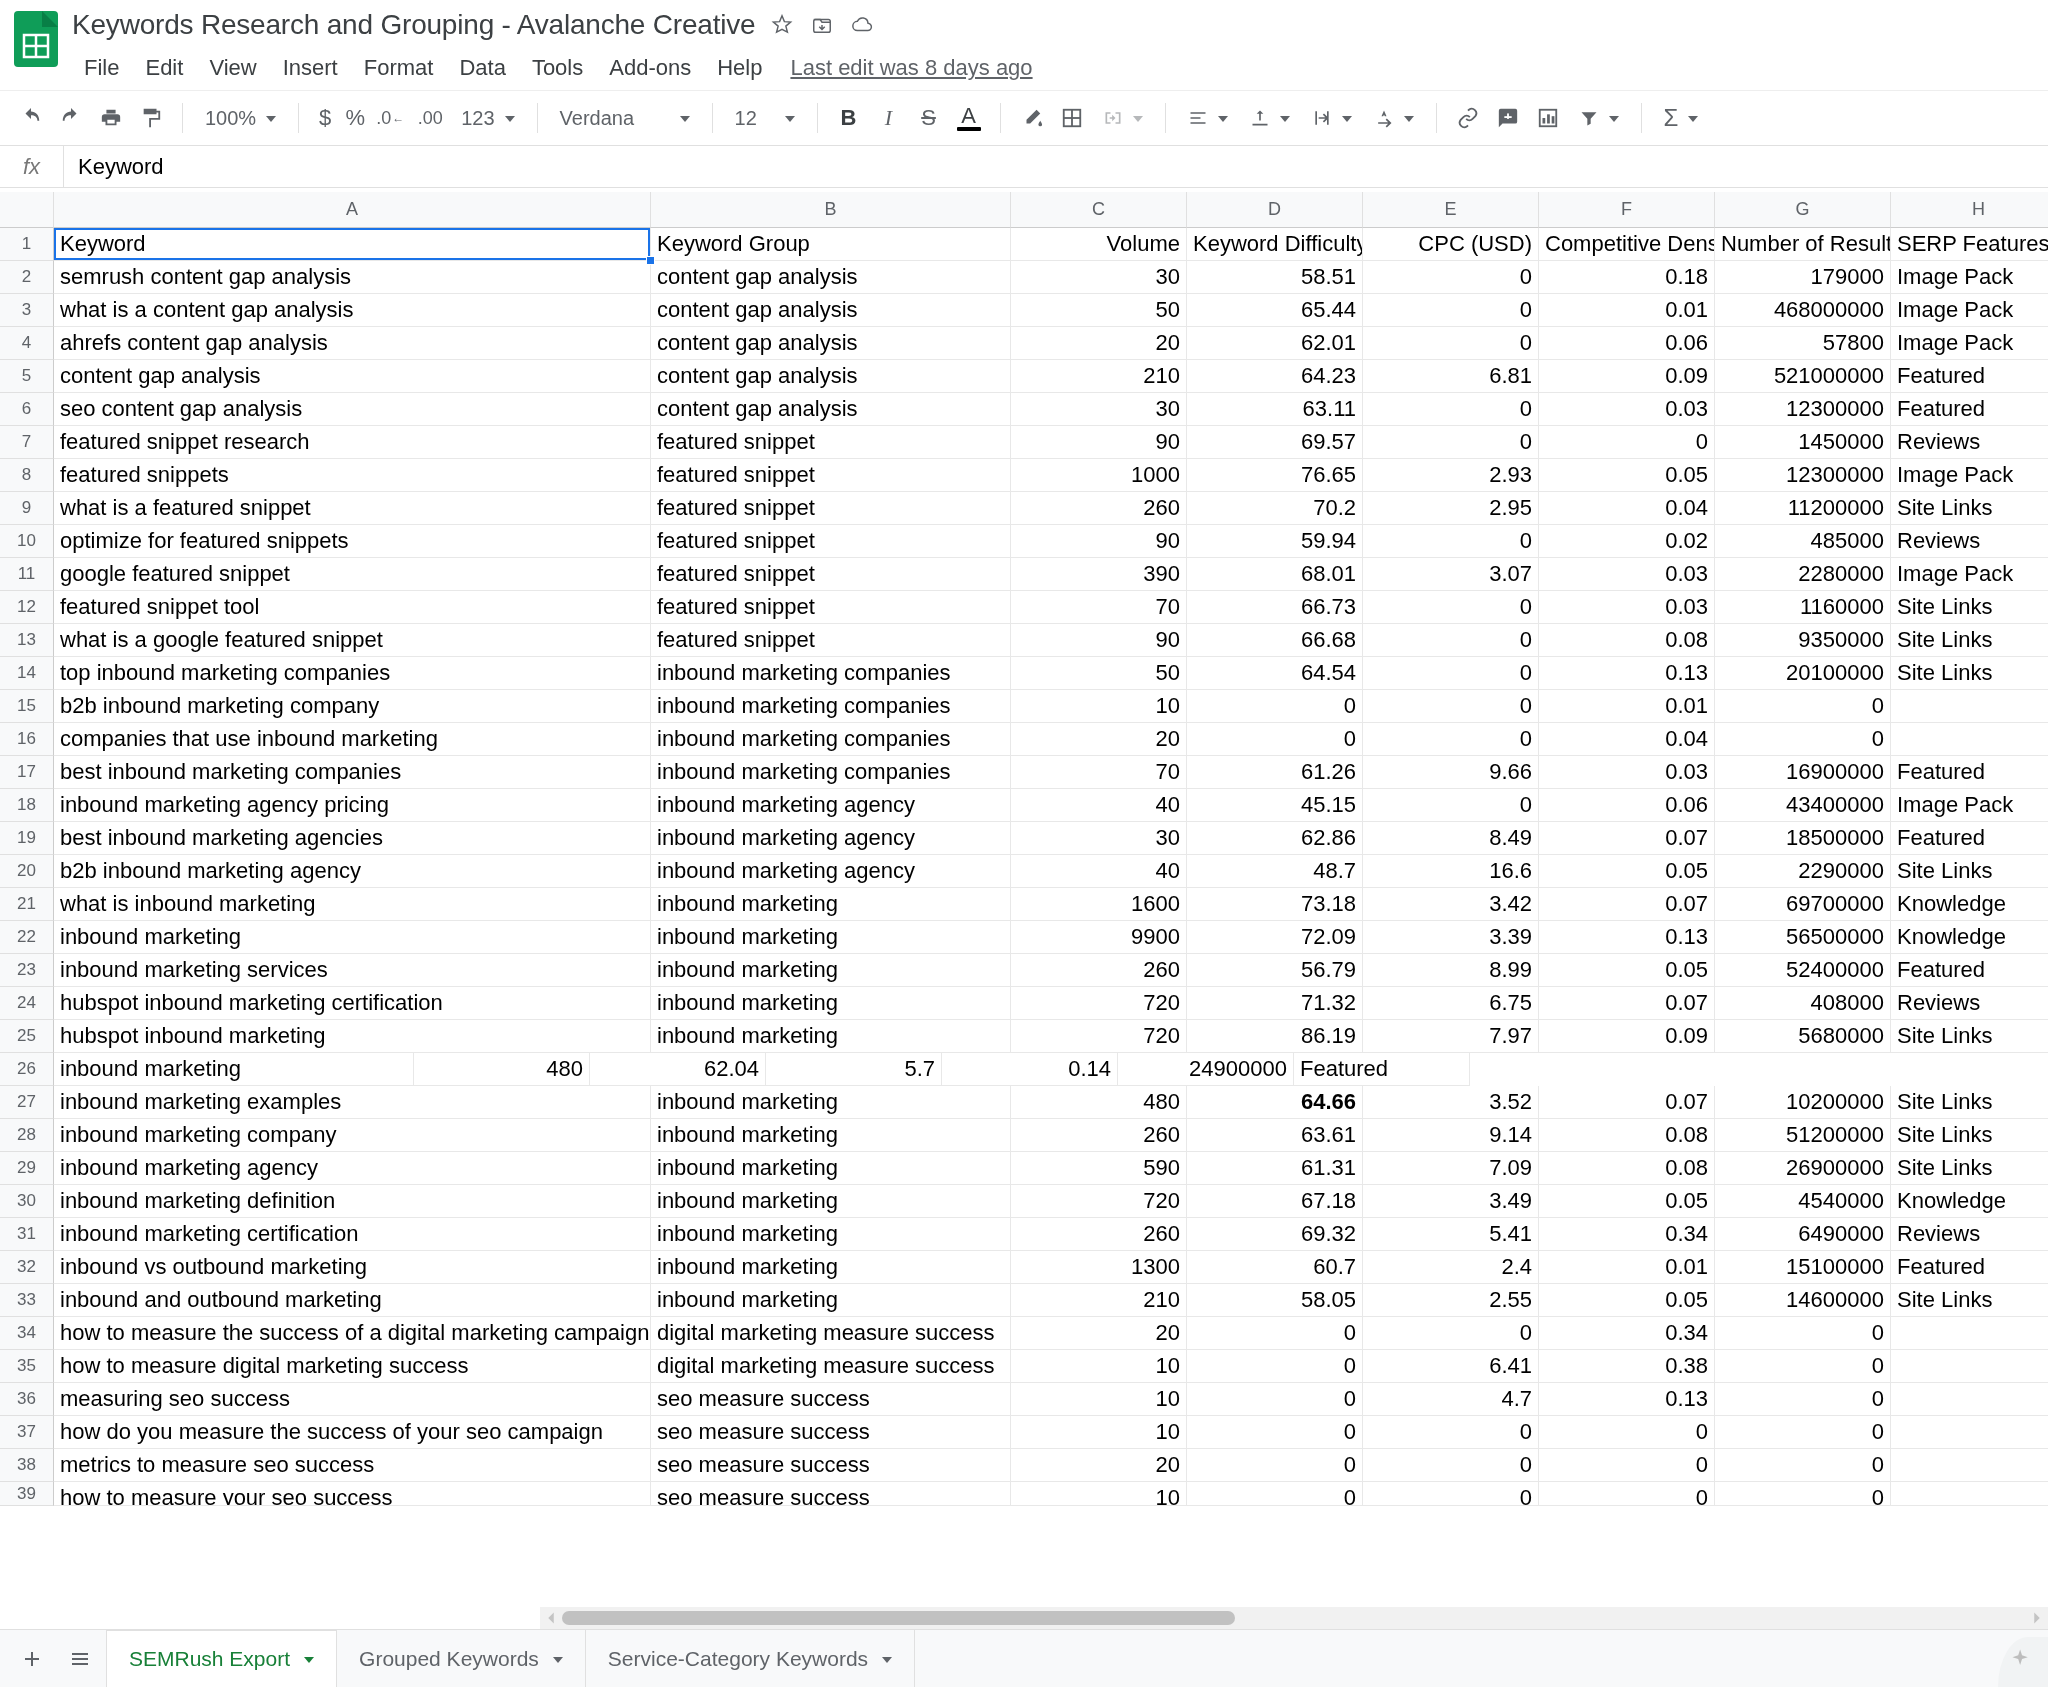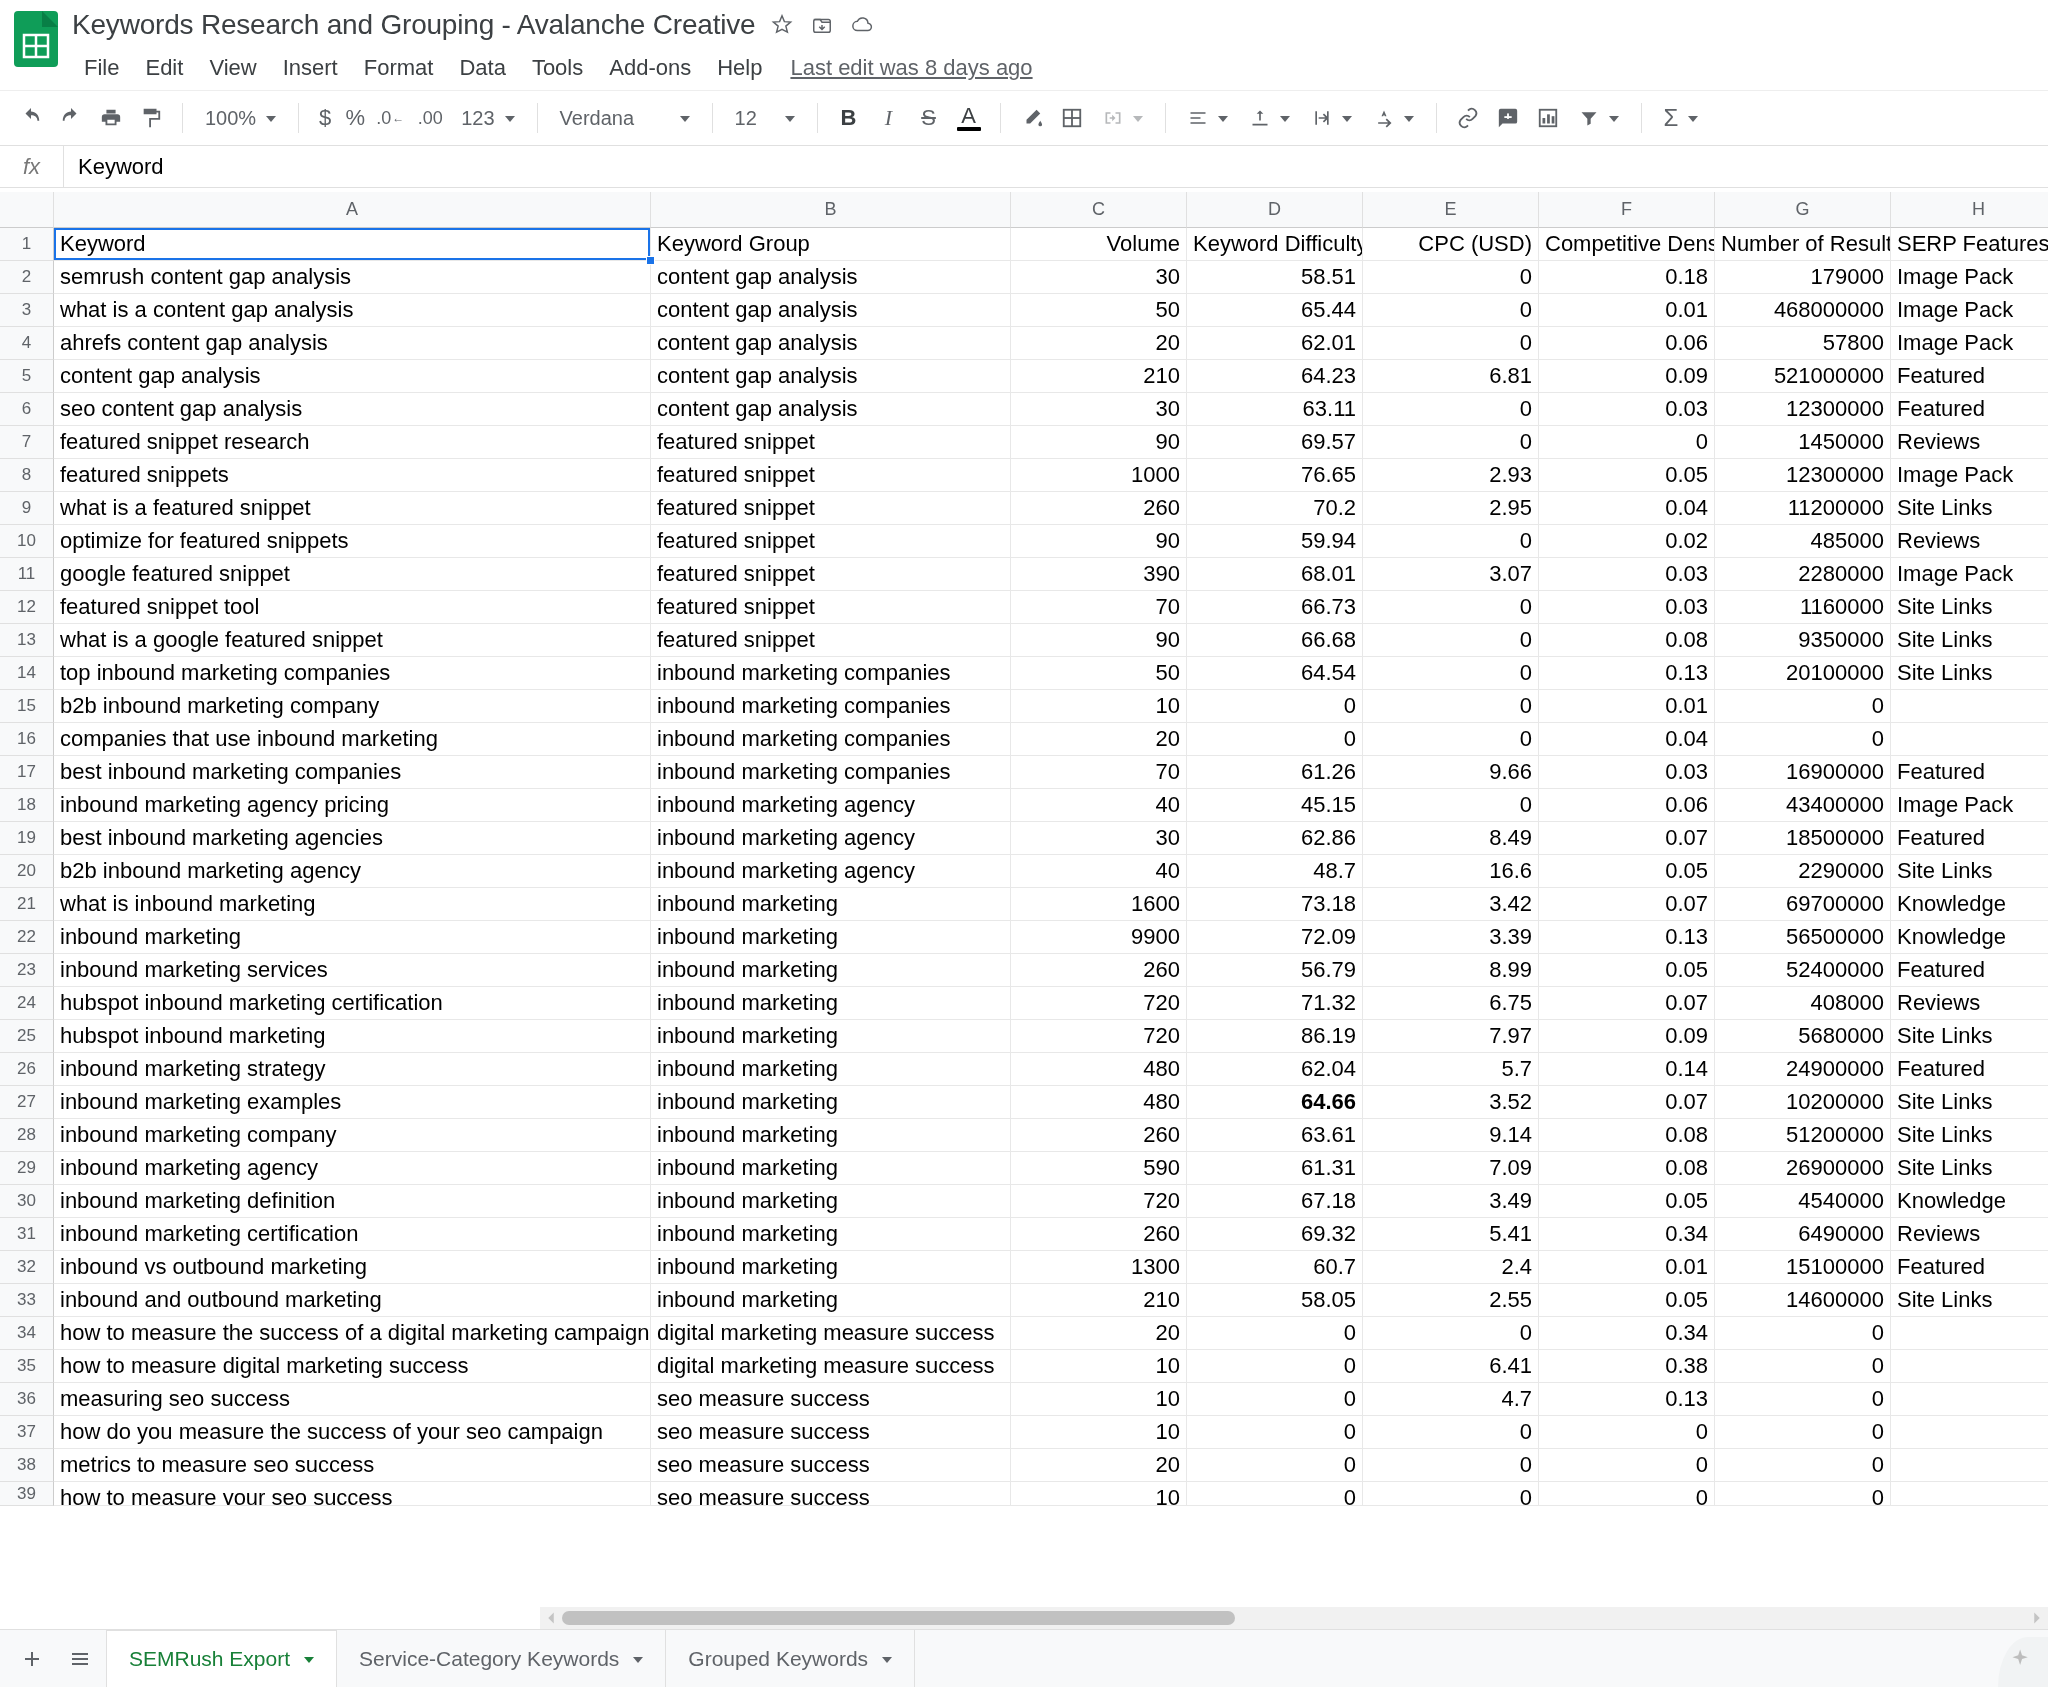--- a/index.html
+++ b/index.html
@@ -555,21 +555,20 @@
         <div class="cell" style="width: 597px;">hubspot inbound marketing</div>
         <div class="cell" style="width: 360px;">inbound marketing</div>
         <div class="cell num" style="width: 176px;">720</div>
         <div class="cell num" style="width: 176px;">86.19</div>
         <div class="cell num" style="width: 176px;">7.97</div>
         <div class="cell num" style="width: 176px;">0.09</div>
         <div class="cell num" style="width: 176px;">5680000</div>
         <div class="cell" style="width: 176px;">Site Links</div>
       </div>
       <div class="row">
-        <div class="cell" style="width: 597px;">inbound marketing strategy</div>
         <div class="cell" style="width: 360px;">inbound marketing</div>
         <div class="cell num" style="width: 176px;">480</div>
         <div class="cell num" style="width: 176px;">62.04</div>
         <div class="cell num" style="width: 176px;">5.7</div>
         <div class="cell num" style="width: 176px;">0.14</div>
         <div class="cell num" style="width: 176px;">24900000</div>
         <div class="cell" style="width: 176px;">Featured</div>
       </div>
       <div class="row">
         <div class="cell" style="width: 597px;">inbound marketing examples</div>
@@ -732,25 +731,25 @@
       <svg viewBox="0 0 24 24" width="24" height="24">
         <path d="M4 6h16v2H4zM4 11h16v2H4zM4 16h16v2H4z" fill="#5f6368"></path>
       </svg>
     </div>
   <div id="sheet-tabs" style="display:flex;height:100%;">
       <div class="sheet-tab active">
         <span>SEMRush Export</span>
         <span class="caret"></span>
       </div>
       <div class="sheet-tab">
+        <span>Grouped Keywords</span>
+        <span class="caret gray"></span>
+      </div>
+      <div class="sheet-tab">
         <span>Service-Category Keywords</span>
-        <span class="caret gray"></span>
-      </div>
-      <div class="sheet-tab">
-        <span>Grouped Keywords</span>
         <span class="caret gray"></span>
       </div>
     </div>
   <div class="explore-corner">
     <svg viewBox="-10 -10 50 50">
         <path d="M12 2l2 6 6 2-6 2-2 6-2-6-6-2 6-2 2-6z" fill="#bdbdbd"></path>
       </svg>
   </div>
 </div>
 

